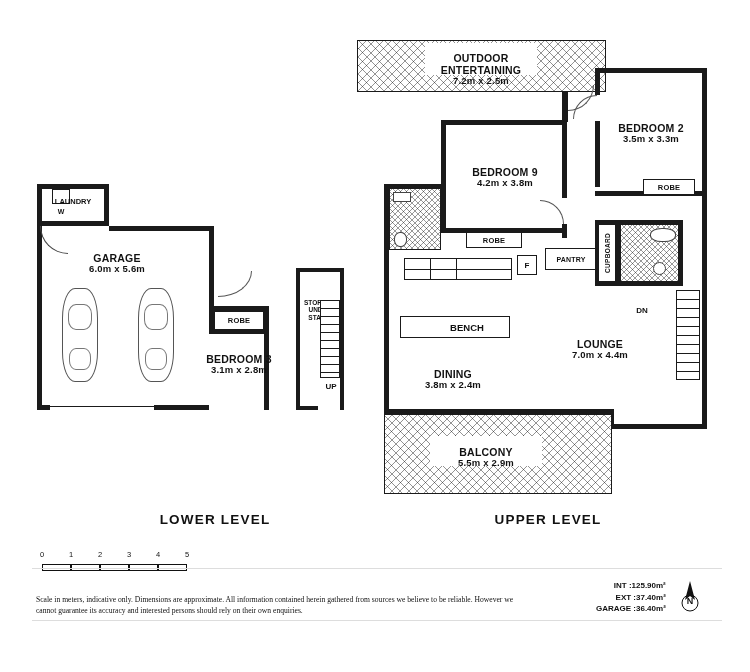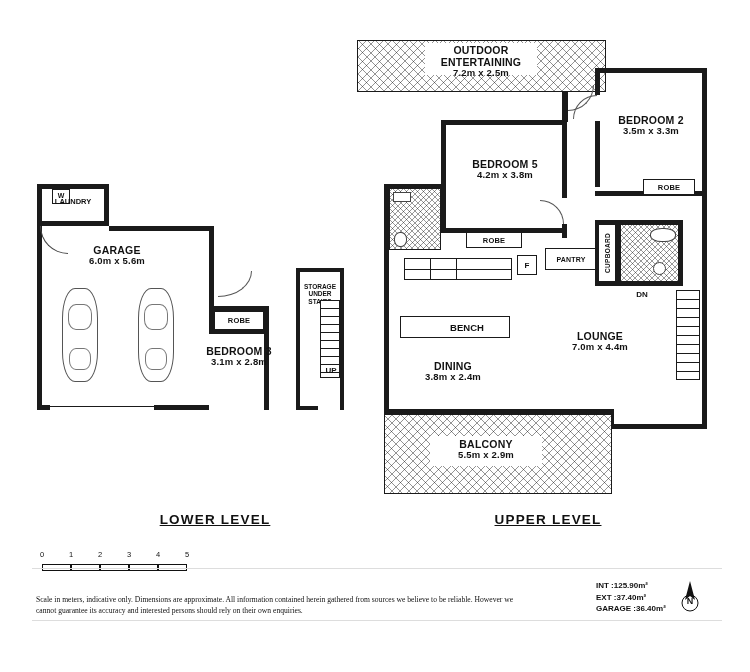--- a/index.html
+++ b/index.html
@@ -19,47 +19,48 @@
     position: absolute;
     background: #1a1a1a;
   }
   .room-label {
     position: absolute;
     text-align: center;
     font-weight: bold;
     color: #111;
     line-height: 1.15;
     letter-spacing: 0.2px;
+    margin-top: 8px;
   }
   .rl-name { font-size: 10.5px; font-weight: bold; }
   .rl-dim { font-size: 9.5px; font-weight: bold; }
   .small-label {
     position: absolute;
     text-align: center;
     font-weight: bold;
     font-size: 7.5px;
     color: #111;
     line-height: 1.2;
   }
   .tiny-label {
     position: absolute;
     text-align: center;
     font-weight: bold;
     font-size: 6.5px;
     color: #111;
     line-height: 1.15;
+    margin-top: 16px;
   }
   .level-title {
     position: absolute;
     font-size: 13.5px;
     font-weight: bold;
     letter-spacing: 1.2px;
     color: #111;
     text-align: center;
-    text-decoration: underline;
   }
   .hatch {
     position: absolute;
     background-color: #ffffff;
     background-image:
       repeating-linear-gradient(45deg, rgba(0,0,0,0.42) 0 0.7px, rgba(0,0,0,0) 0.7px 6px),
       repeating-linear-gradient(-45deg, rgba(0,0,0,0.42) 0 0.7px, rgba(0,0,0,0) 0.7px 6px);
     border: 1px solid #1a1a1a;
   }
   .hatch-fine {
@@ -86,21 +87,21 @@
     line-height: 1.45;
     width: 480px;
     font-family: Liberation Serif, serif;
   }
   .areas {
     position: absolute;
     font-size: 8px;
     font-weight: bold;
     color: #111;
     line-height: 1.45;
-    text-align: left;
+    text-align: right;
   }
   .title-main {
     position: absolute;
     font-size: 17px;
     font-weight: bold;
     color: #111;
     letter-spacing: 0.2px;
   }
   .scalebar { position: absolute; }
   .scalebar .seg { position: absolute; height: 7px; border: 1px solid #111; }
@@ -246,21 +247,21 @@
     <div class="wall" style="left:441px; top:120px; width:126px; height:5px;"></div>
     <div class="wall" style="left:441px; top:120px; width:5px; height:112px;"></div>
     <div class="wall" style="left:562px; top:92px; width:5px; height:146px;"></div>
     <div class="wall" style="left:441px; top:228px; width:126px; height:5px;"></div>
     <div class="white-box" style="left:562px; top:198px; width:6px; height:26px;"></div>
     <div class="door-arc" style="left:540px; top:200px; width:24px; height:24px; border-radius:0 100% 0 0; border-bottom:none; border-left:none; border-color:#555;"></div>
     <div class="thinline" style="left:565px; top:92px; width:3px; height:30px; background:#1a1a1a;"></div>
     <div class="door-arc" style="left:568px; top:85px; width:26px; height:26px; border-radius:0 0 100% 0; border-top:none; border-left:none; border-color:#555;"></div>
 
     <div class="room-label" style="left:450px; top:158px; width:110px;">
-      <div class="rl-name">BEDROOM 5</div>
+      <div class="rl-name">BEDROOM 9</div>
       <div class="rl-dim">4.2m x 3.8m</div>
     </div>
     <div class="label-box" style="left:466px; top:232px; width:56px; height:16px; font-size:7.5px;">ROBE</div>
 
     <div class="hatch-fine" style="left:389px; top:188px; width:52px; height:62px;"></div>
     <div class="fixture" style="left:393px; top:192px; width:18px; height:10px;"></div>
     <div class="fixture-o" style="left:394px; top:232px; width:13px; height:15px;"></div>
 
     <div class="wall" style="left:384px; top:184px; width:5px; height:230px;"></div>
     <div class="wall" style="left:384px; top:184px; width:60px; height:5px;"></div>

